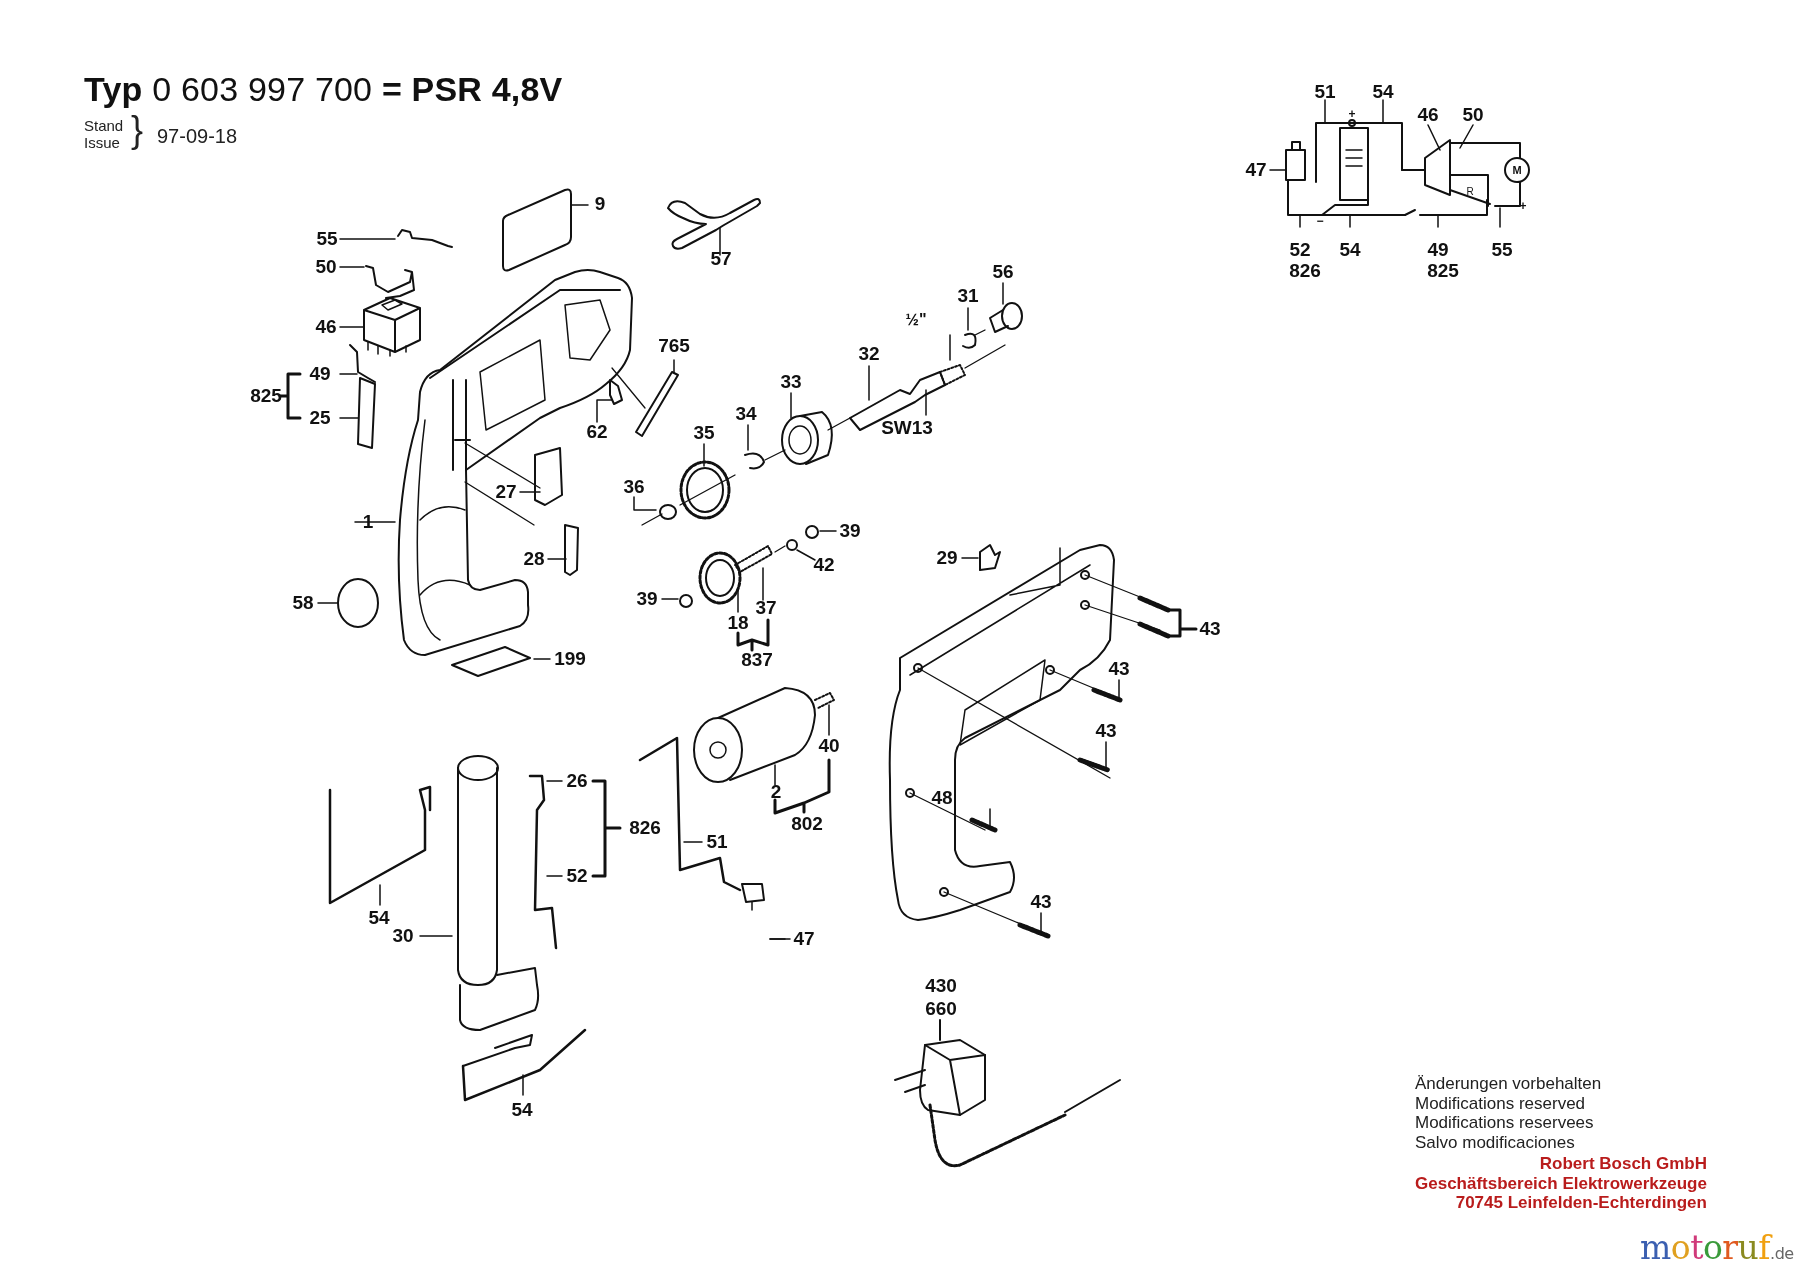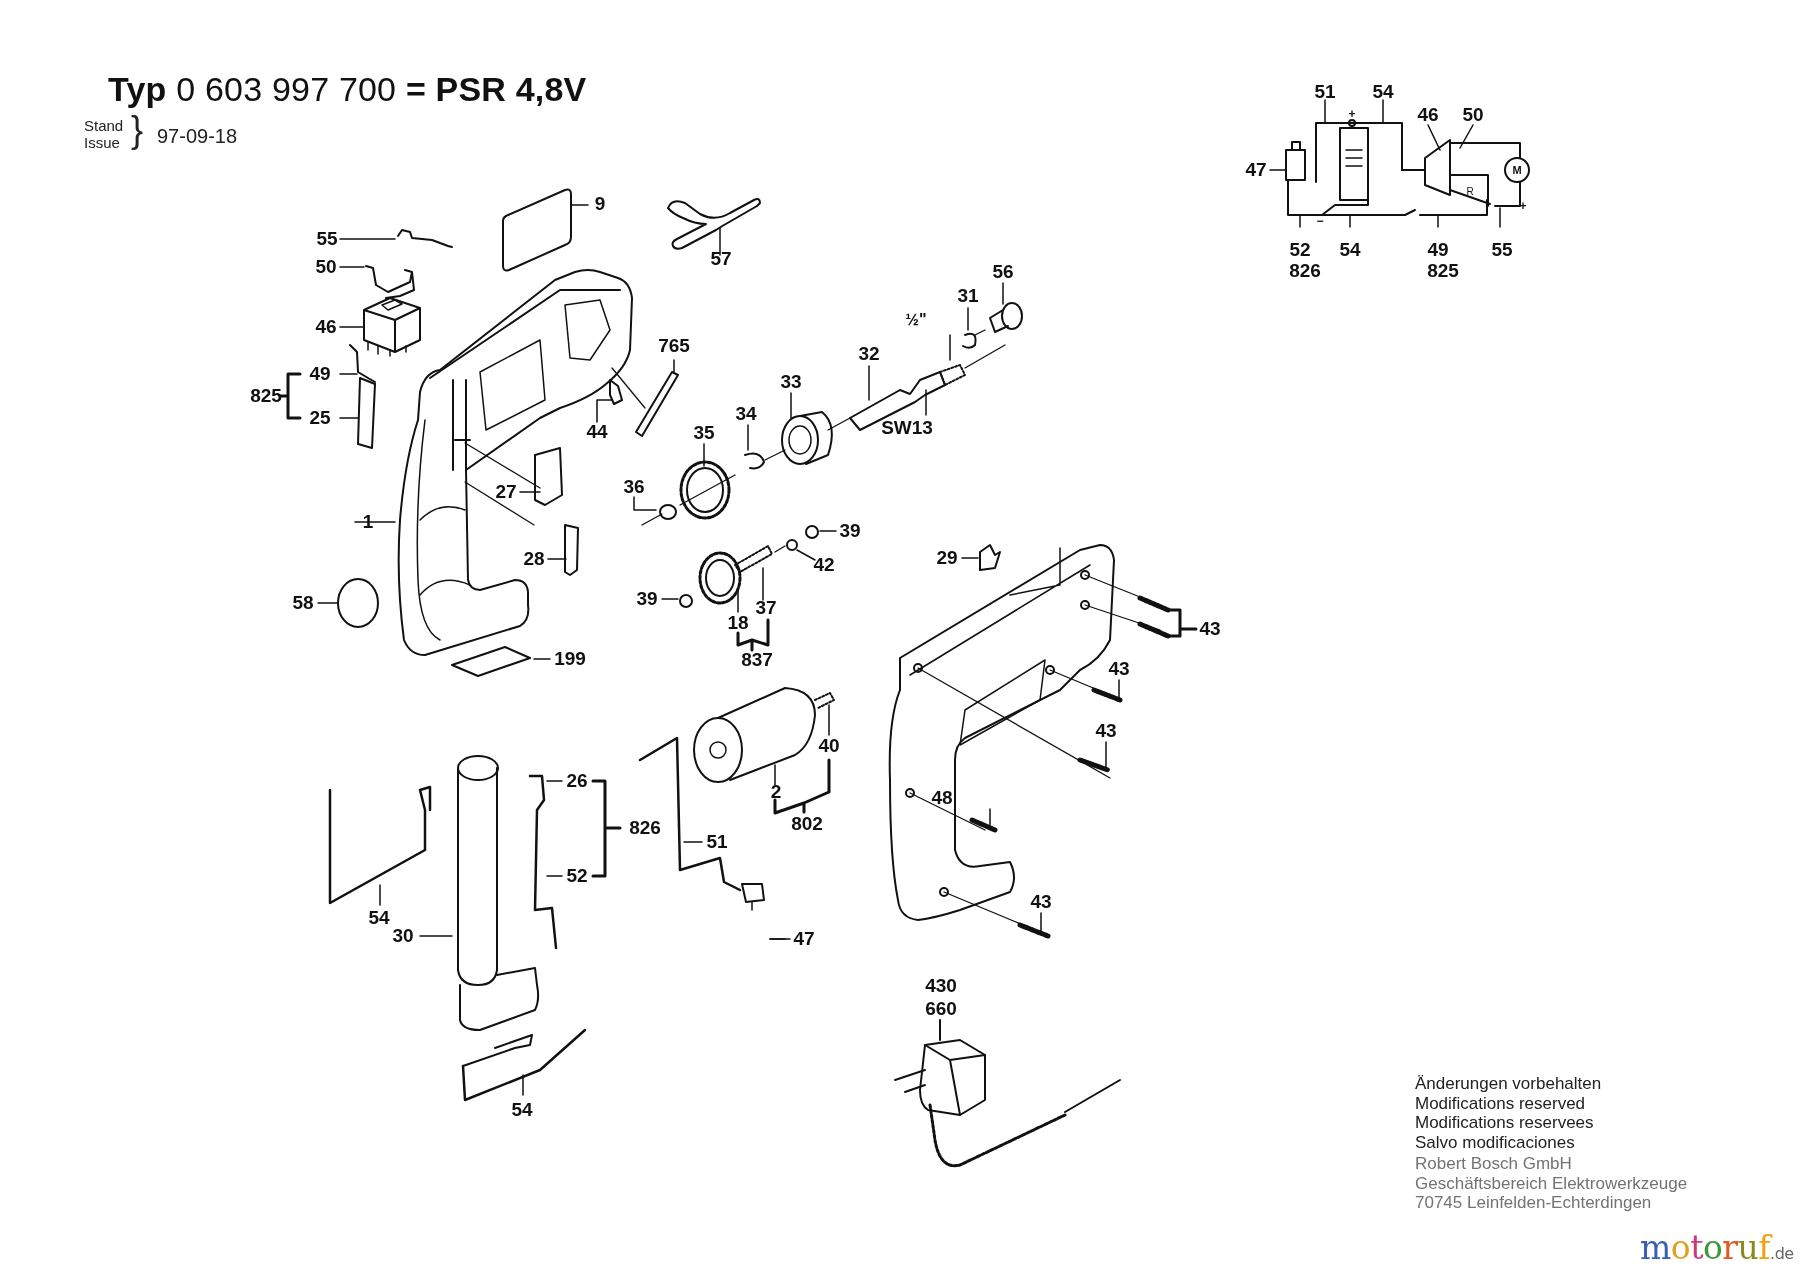--- a/index.html
+++ b/index.html
@@ -1,27 +1,27 @@
 <!DOCTYPE html>
 <html><head>
 <meta charset="utf-8">
 <style>
   html, body { margin: 0; padding: 0; background: #ffffff; }
   body { width: 1800px; height: 1271px; position: relative; overflow: hidden;
          font-family: "Liberation Sans", sans-serif; color: #111; }
-  .title { position: absolute; left: 84px; top: 70px; font-size: 34px; letter-spacing: 0.2px; white-space: nowrap; margin-left: 24px; }
+  .title { position: absolute; left: 84px; top: 70px; font-size: 34px; letter-spacing: 0.2px; white-space: nowrap; }
   .title b { font-weight: 700; }
   .title span.n { font-weight: 400; }
   .stand { position: absolute; left: 84px; top: 117px; font-size: 15px; line-height: 17px; color: #222; }
   .brace { position: absolute; left: 131px; top: 112px; font-size: 36px; line-height: 36px; font-weight: 300; color:#222; }
   .issue-date { position: absolute; left: 157px; top: 125px; font-size: 20px; color: #222; }
   svg.art { position: absolute; left: 0; top: 0; }
   .lbl { position: absolute; font-weight: 700; font-size: 19px; line-height: 20px; white-space: nowrap; transform: translate(-50%, -50%); color: #111; }
   .notes { position: absolute; left: 1415px; top: 1074px; font-size: 17px; line-height: 19.5px; color: #222; }
-  .notes .b { font-weight: 400; color: #737373; }
+  .notes .b { font-weight: 700; color: #b91c1c; text-align: right; }
   .logo { position: absolute; left: 1640px; top: 1228px; font-family: "DejaVu Serif", serif; font-size: 33px; letter-spacing: -0.5px; }
   .logo .de { font-size: 16px; color: #666; font-family: "DejaVu Sans", sans-serif; }
   .half { font-size: 16px; }
 </style>
 </head>
 <body>
 
 <div class="title">
   <b>Typ</b>
   <span class="n">0 603 997 700</span>
@@ -257,21 +257,21 @@
 <div class="lbl" style="left:326px;top:267px">50</div>
 <div class="lbl" style="left:326px;top:327px">46</div>
 <div class="lbl" style="left:266px;top:396px">825</div>
 <div class="lbl" style="left:320px;top:374px">49</div>
 <div class="lbl" style="left:320px;top:418px">25</div>
 <div class="lbl" style="left:368px;top:522px">1</div>
 <div class="lbl" style="left:303px;top:603px">58</div>
 <div class="lbl" style="left:570px;top:659px">199</div>
 <div class="lbl" style="left:506px;top:492px">27</div>
 <div class="lbl" style="left:534px;top:559px">28</div>
-<div class="lbl" style="left:597px;top:432px">44</div>
+<div class="lbl" style="left:597px;top:432px">62</div>
 <div class="lbl" style="left:674px;top:346px">765</div>
 <div class="lbl" style="left:791px;top:382px">33</div>
 <div class="lbl" style="left:746px;top:414px">34</div>
 <div class="lbl" style="left:704px;top:433px">35</div>
 <div class="lbl" style="left:634px;top:487px">36</div>
 <div class="lbl" style="left:869px;top:354px">32</div>
 <div class="lbl" style="left:968px;top:296px">31</div>
 <div class="lbl" style="left:1003px;top:272px">56</div>
 <div class="lbl half" style="left:916px;top:320px">½"</div>
 <div class="lbl" style="left:907px;top:428px">SW13</div>

